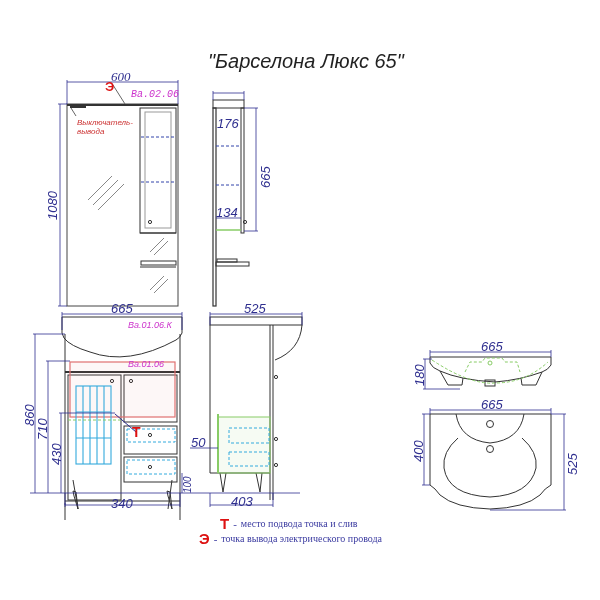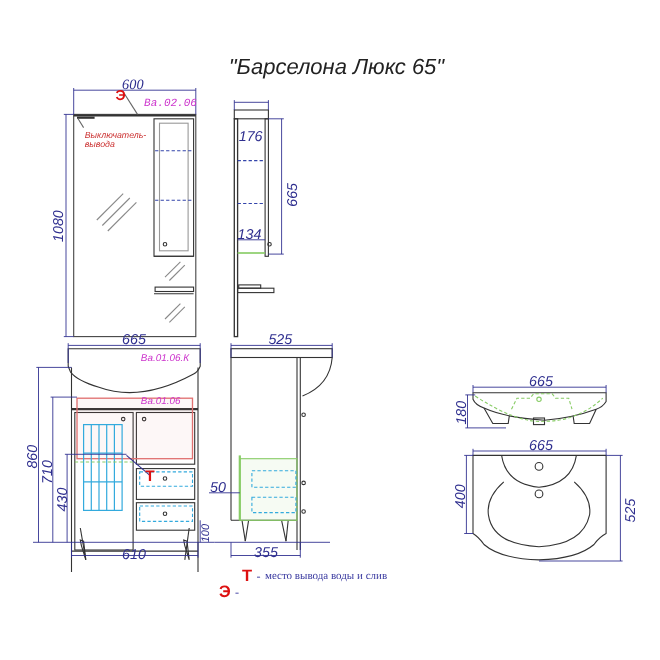--- a/index.html
+++ b/index.html
@@ -214,36 +214,37 @@
   <div class="dim v" style="left:259px;top:188px;">665</div>
   <div class="dim" style="left:216px;top:206px;">134</div>
 
   <div class="dim" style="left:111px;top:302px;">665</div>
   <div class="code" style="left:128px;top:312px;font-size:9px;margin-top:48px;">Ва.01.06</div>
   <div class="code" style="left:128px;top:321px;font-size:9px;">Ва.01.06.К</div>
   <div class="dim v" style="left:23px;top:426px;">860</div>
   <div class="dim v" style="left:36px;top:440px;">710</div>
   <div class="dim v" style="left:50px;top:465px;">430</div>
   <div class="dim v" style="left:183px;top:493px;font-size:10px;">100</div>
-  <div class="dim" style="left:111px;top:497px;">610</div>
+  <div class="dim" style="left:111px;top:497px;">340</div>
   <div class="marker" style="left:132px;top:425px;font-size:14px;">Т</div>
 
   <div class="dim" style="left:244px;top:302px;">525</div>
   <div class="dim" style="left:191px;top:436px;text-align:center;">50</div>
-  <div class="dim" style="left:231px;top:495px;">355</div>
+  <div class="dim" style="left:231px;top:495px;">403</div>
 
   <div class="dim" style="left:481px;top:340px;">665</div>
   <div class="dim v" style="left:413px;top:386px;">180</div>
 
   <div class="dim" style="left:481px;top:398px;">665</div>
   <div class="dim v" style="left:412px;top:462px;">400</div>
   <div class="dim v" style="left:566px;top:475px;">525</div>
 
   <div class="legend-row" style="left:220px;top:515px;">
     <span class="legend-mark">Т</span>
     <span class="legend-dash">-</span>
-    <span class="legend-text">место вывода воды и слив</span>
+    <span class="legend-text">место подвода точка и слив</span>
   </div>
   <div class="legend-row" style="left:199px;top:530px;">
     <span class="legend-mark">Э</span>
     <span class="legend-dash">-</span>
+    <span class="legend-text">точка вывода электрического провода</span>
   </div>
 </div>
 
 </body></html>

